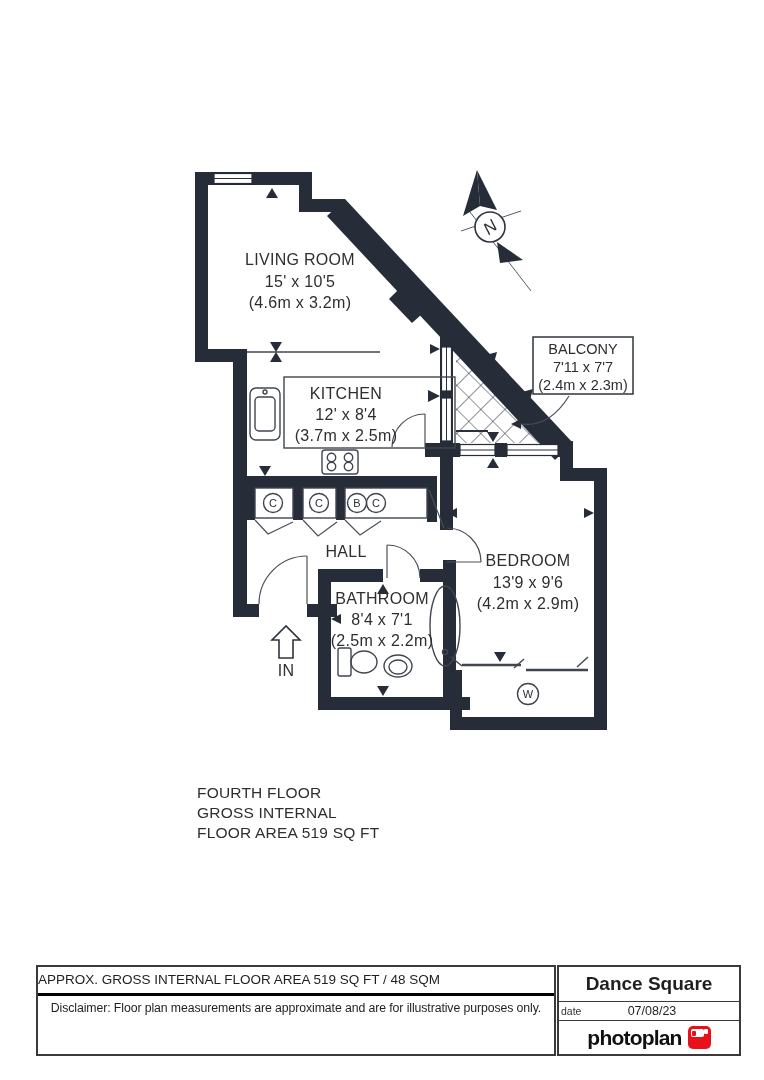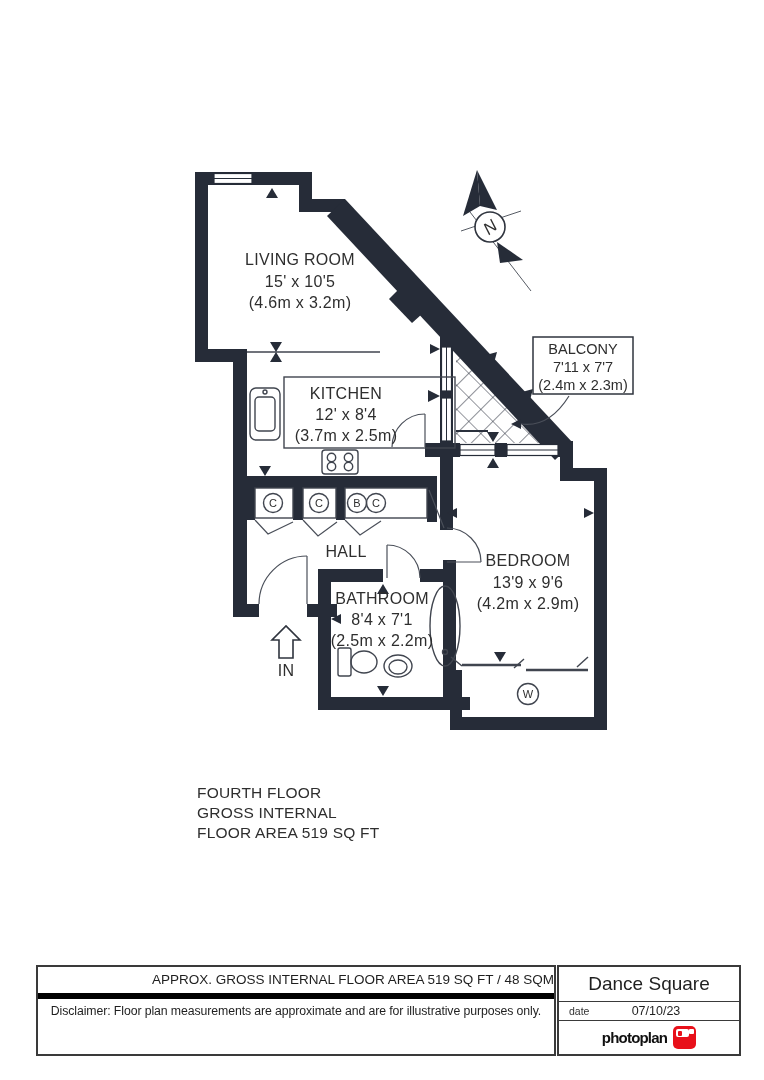--- a/index.html
+++ b/index.html
@@ -18,34 +18,34 @@
   .winline{stroke:var(--wall);stroke-width:1;}
   .mark{fill:var(--wall);}
   .rl{font-size:16px;letter-spacing:.3px;}
   .bl{font-size:14.5px;}
   .cl{font-size:11px;}
   .fs{font-size:15.5px;letter-spacing:.2px;}
   .labelbox{fill:#ffffff;stroke:#2f343e;stroke-width:1.5;}
   
   .footer-left{position:absolute;left:36px;top:965px;width:516px;height:87px;
                border:2px solid #3a3a3a;background:#fff;}
-  .fl-head{height:26px;line-height:26px;text-align:right;font-size:13.5px;color:#1f1f1f;
-           border-bottom:6px solid #000000;white-space:nowrap;}
+  .fl-head{height:26px;line-height:26px;text-align:left;font-size:13.5px;color:#1f1f1f;
+           border-bottom:3px solid #000000;white-space:nowrap;}
   .fl-disc{padding-top:3px;font-size:12.3px;line-height:19px;text-align:center;
            color:#1f1f1f;letter-spacing:-.1px;}
   .fl-disc div{white-space:nowrap;}
   .footer-right{position:absolute;left:557px;top:965px;width:180px;height:87px;
                 border:2px solid #3a3a3a;background:#fff;display:flex;flex-direction:column;}
   .fr-title{height:34px;line-height:34px;text-align:center;font-size:19px;color:#1f1f1f;
-            border-bottom:1.5px solid #3a3a3a;}
+            border-bottom:1.5px solid #3a3a3a;font-weight:bold;}
   .fr-date{height:18px;display:flex;align-items:center;border-bottom:1.5px solid #3a3a3a;}
-  .fr-date .dl{font-size:10.5px;color:#333;padding-left:10px;width:34px;}
+  .fr-date .dl{font-size:10.5px;color:#333;padding-left:2px;width:34px;}
   .fr-date .dv{flex:1;text-align:center;font-size:12.5px;color:#1f1f1f;padding-right:30px;}
   .fr-brand{flex:1;display:flex;align-items:center;justify-content:center;}
-  .brand-word{font-size:15px;font-weight:bold;letter-spacing:-.8px;color:#101010;}
+  .brand-word{font-size:21px;font-weight:bold;letter-spacing:-.8px;color:#101010;}
   .brand-icon{position:relative;width:23px;height:23px;background:var(--red);
               border-radius:5px;margin-left:6px;}
   .brand-icon .strip{position:absolute;left:3px;top:3px;width:13px;height:8px;
                      background:#fff;border-radius:2px;}
   .brand-icon .dot{position:absolute;left:1.5px;top:1.5px;width:4px;height:5px;
                    background:var(--red);border-radius:1px;}
   .brand-icon .notch{position:absolute;right:2.5px;top:3px;width:4.5px;height:4.5px;
                      background:#fff;border-radius:1px;}
 </style>
 </head>
@@ -249,21 +249,21 @@
   <div class="fl-head">APPROX. GROSS INTERNAL FLOOR AREA 519 SQ FT / 48 SQM</div>
   <div class="fl-disc">
     <div>Disclaimer: Floor plan measurements are approximate and are for illustrative purposes only.</div>
   </div>
 </div>
 
 <div class="footer-right">
   <div class="fr-title">Dance Square</div>
   <div class="fr-date">
     <span class="dl">date</span>
-    <span class="dv">07/10/23</span>
+    <span class="dv">07/08/23</span>
   </div>
   <div class="fr-brand">
     <span class="brand-word">photoplan</span>
     <span class="brand-icon">
       <span class="strip">
             <span class="dot" style="position:absolute;"></span>
           </span>
       <span class="notch"></span>
     </span>
   </div>

